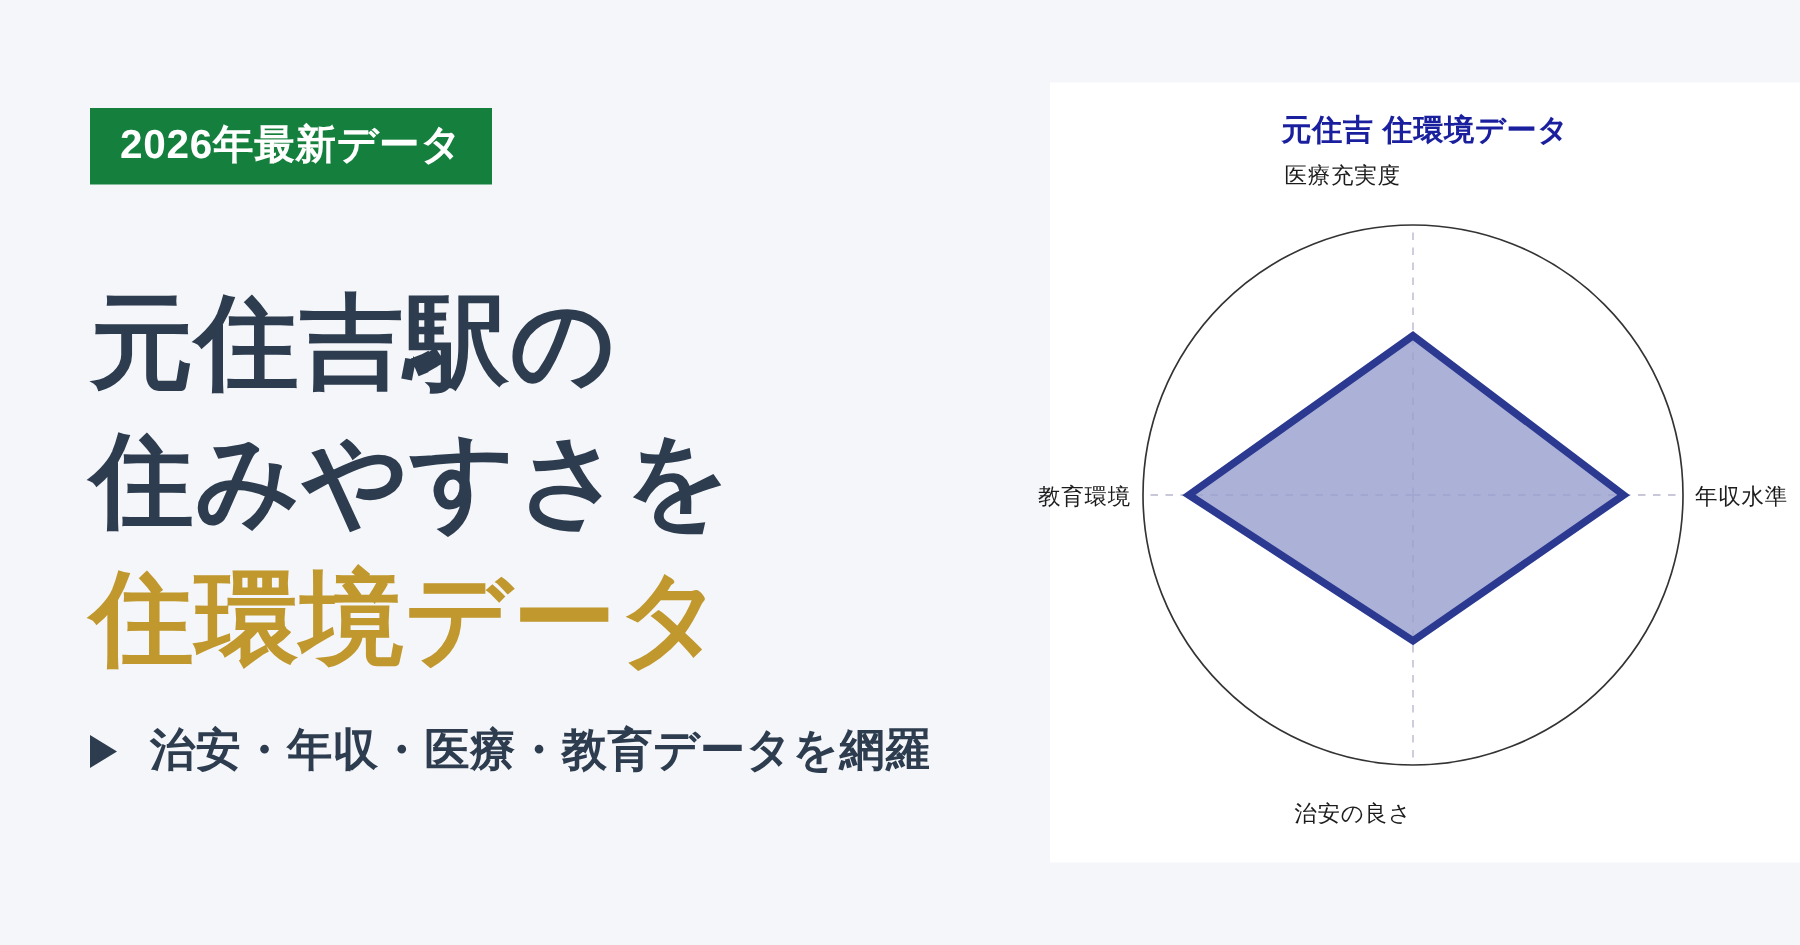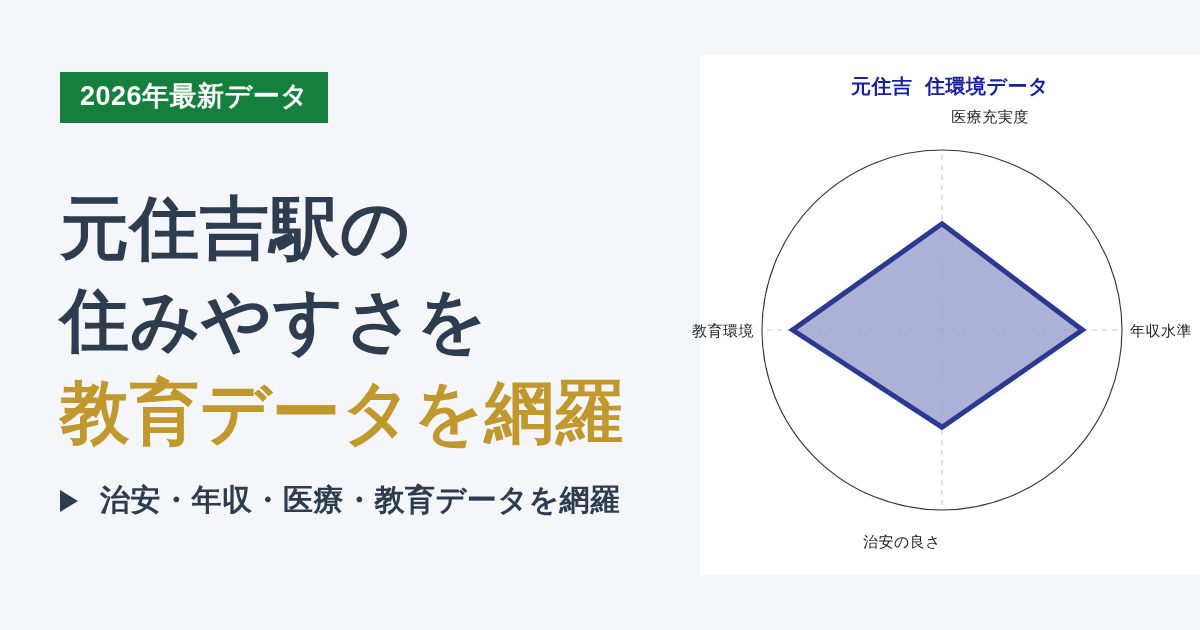--- a/index.html
+++ b/index.html
@@ -99,55 +99,54 @@
   .chart-title {
     position: absolute;
     top: 18px;
     left: 0;
     width: 100%;
     text-align: center;
     font-size: 20px;
     font-weight: bold;
     color: #1a1f9e;
     letter-spacing: 0.5px;
-    font-family: Liberation Mono, monospace;
   }
 
   .chart-svg {
     position: absolute;
     left: 0;
     top: 0;
   }
 
   .axis-label {
     position: absolute;
     font-size: 15px;
     color: #1c1c1c;
     white-space: nowrap;
     letter-spacing: 0.5px;
   }
 
-  .axis-label.top    { left: 990px; top: 108px; transform: translateX(-50%); }
+  .axis-label.top    { left: 895px; top: 108px; transform: translateX(-50%); }
   .axis-label.right  { left: 1130px; top: 322px; }
   .axis-label.bottom { left: 902px; top: 533px; transform: translateX(-50%); }
   .axis-label.left   { left: 754px; top: 322px; transform: translateX(-100%); }
 </style>
 </head>
 <body>
 
 <div class="poster">
 
   <div class="left-panel">
 
     <div class="badge">2026年最新データ</div>
 
     <div class="headline">
       <div class="headline-line">元住吉駅の</div>
       <div class="headline-line">住みやすさを</div>
-      <div class="headline-line accent">教育データを網羅</div>
+      <div class="headline-line accent">住環境データ</div>
     </div>
 
     <div class="subline">
       <span class="tri-icon"></span>
       <span>治安・年収・医療・教育データを網羅</span>
     </div>
 
   </div>
 
   <div class="chart-card">

